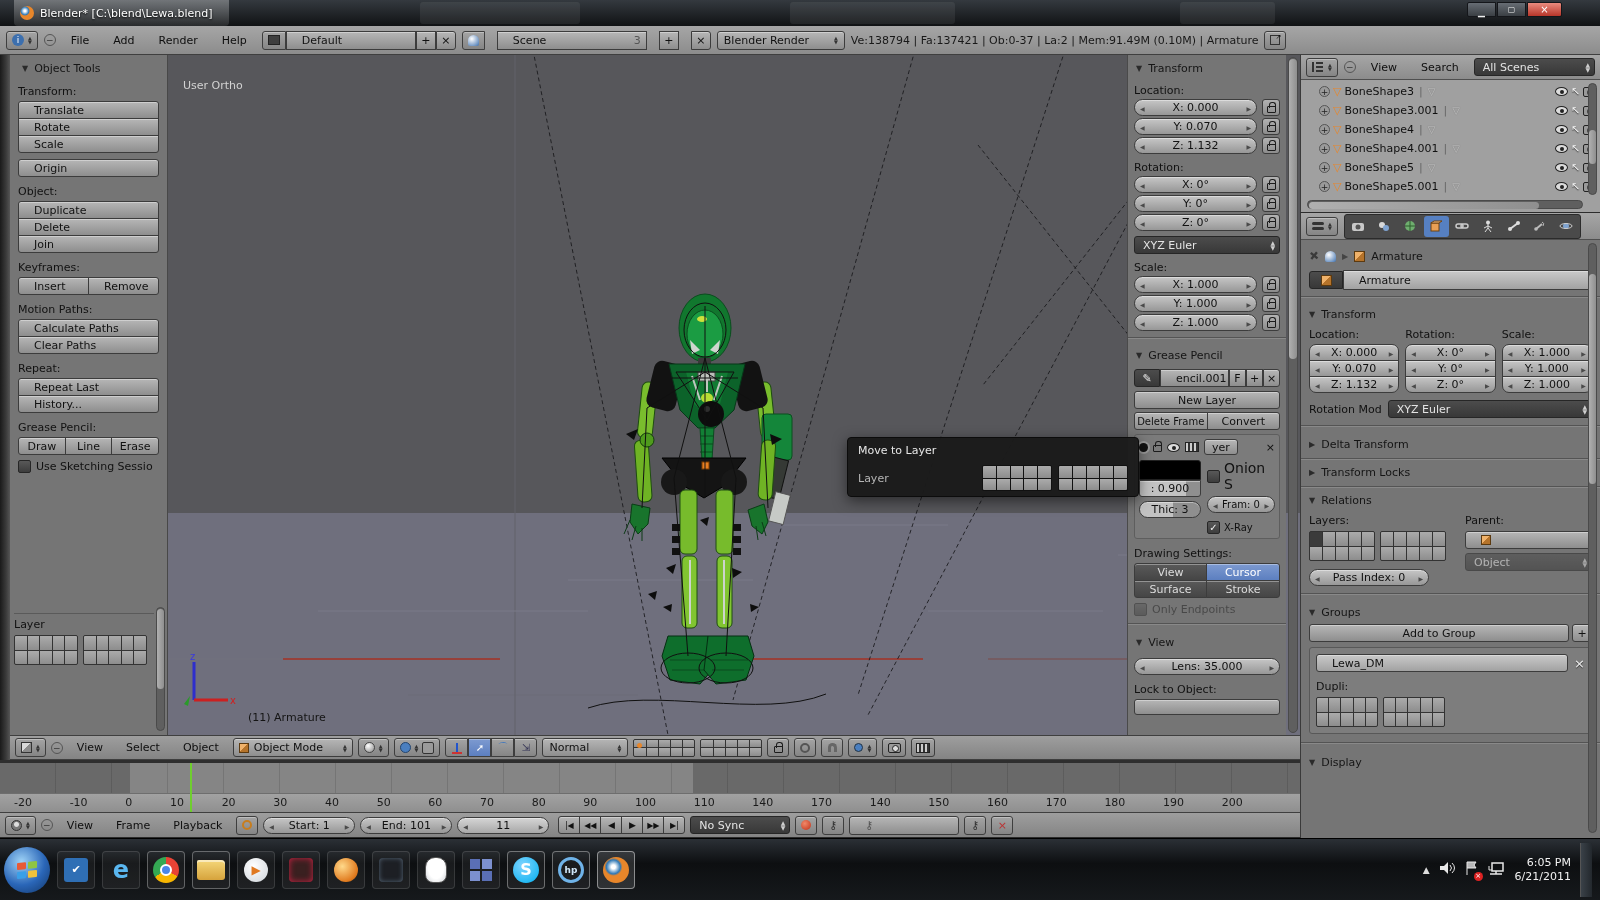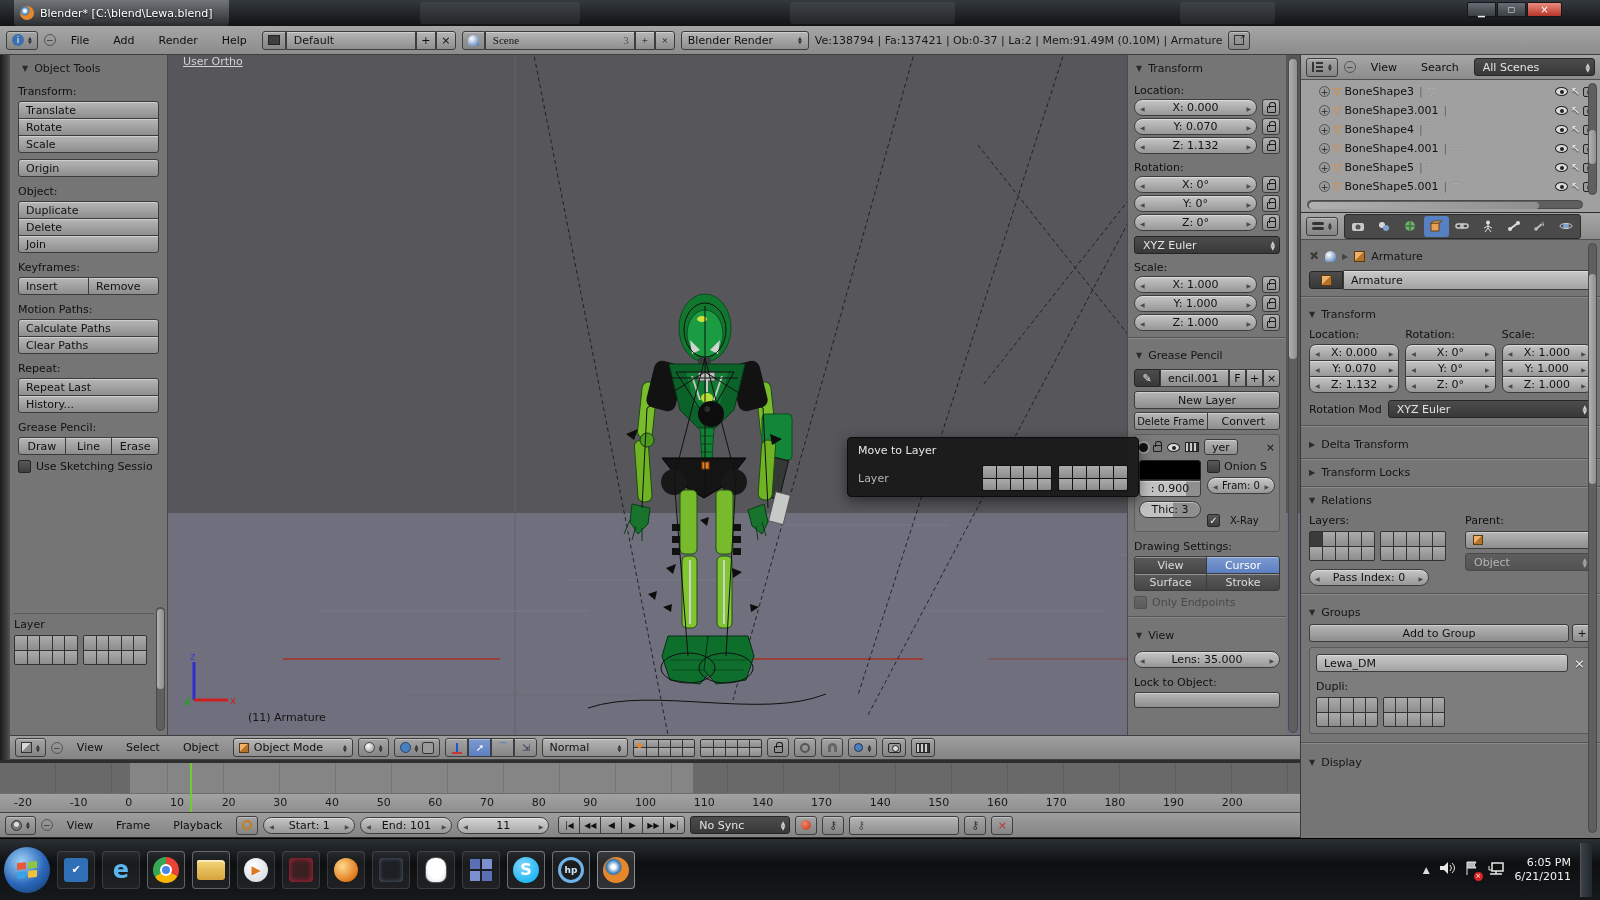--- a/index.html
+++ b/index.html
@@ -10,21 +10,21 @@
   
   .pill{position:relative;display:flex;align-items:center;justify-content:center;height:17px;
     border:1px solid #3c3c3c;border-radius:9px;background:linear-gradient(#c6c6c6,#979797);
     color:#111;box-shadow:inset 0 1px rgba(255,255,255,.4);font-size:11px;white-space:nowrap}
   .pill::before,.pill::after{font-size:6px;color:#4a4a4a;position:absolute;top:5px}
   .pill::before{content:"◀";left:5px}.pill::after{content:"▶";right:5px}
   .pill.noarr::before,.pill.noarr::after{content:""}
   .btn{display:flex;align-items:center;justify-content:center;height:18px;border:1px solid #3c3c3c;
     border-radius:3px;background:linear-gradient(#b6b6b6,#8e8e8e);color:#111;
     box-shadow:inset 0 1px rgba(255,255,255,.35);white-space:nowrap}
-  .btn.left{justify-content:flex-start;padding-left:7px}
+  .btn.left{justify-content:flex-start;padding-left:15px}
   .dsel{position:relative;display:flex;align-items:center;height:18px;border:1px solid #262626;
     border-radius:3px;background:linear-gradient(#4c4c4c,#383838);color:#e4e4e4;padding:0 18px 0 8px;white-space:nowrap}
   .dsel i{position:absolute;right:4px;font-style:normal;color:#cfcfcf;font-size:6px;line-height:5px;top:3px;text-align:center}
   .cbox{width:13px;height:13px;border:1px solid #262626;border-radius:2px;
     background:linear-gradient(#585858,#3d3d3d);display:flex;align-items:center;justify-content:center;
     color:#f0f0f0;font-size:10px;flex:none}
   .cbox.on::before{content:"✓"}
   .phdr{display:flex;align-items:center;gap:6px;color:#151515;padding:5px 8px;font-size:11px}
   .phdr::before{content:"▼";font-size:8px;color:#2a2a2a}
   .phdr.closed::before{content:"▶"}
@@ -107,21 +107,21 @@
   <span class="menu">Render</span>
   <span class="menu">Help</span>
   <div class="row" style="gap:0;">
     <span class="chip" style="border-radius:3px 0 0 3px;">
         <span style="width:12px;height:10px;background:#3e3e3e;border:1px solid #222;display:inline-block;"></span>
       </span>
     <span class="btn left" style="width:130px;height:19px;border-radius:0;">Default</span>
     <span class="btn" style="width:20px;height:19px;border-radius:0;">+</span>
     <span class="btn" style="width:20px;height:19px;border-radius:0 3px 3px 0;">×</span>
   </div>
-  <div class="row" style="gap:0;font-family:Liberation Serif, serif;">
+  <div class="row" style="gap:12px;">
     <span class="chip" style="border-radius:3px 0 0 3px;">
         <span style="width:11px;height:11px;border-radius:50% 50% 2px 2px;background:radial-gradient(circle at 35% 35%,#fff,#3c6fae);display:inline-block;"></span>
       </span>
     <span class="btn left" style="width:150px;height:19px;border-radius:0;justify-content:space-between;padding-right:5px;">
       <span>Scene</span>
       <span style="color:#555;">3</span>
     </span>
     <span class="btn" style="width:20px;height:19px;border-radius:0;">+</span>
     <span class="btn" style="width:20px;height:19px;border-radius:0 3px 3px 0;">×</span>
   </div>
@@ -316,21 +316,21 @@
         <path d="M54 280 l10 -4 l-3 10 z"></path>
           <path d="M120 280 l10 4 l-9 6 z"></path>
         <path d="M88 232 l9 -3 l-2 9 z"></path>
           <path d="M36 306 l9 -3 l-2 9 z"></path>
         <path d="M138 316 l9 3 l-8 5 z"></path>
           <path d="M60 316 l-9 3 l8 5 z"></path>
       </g>
     </g>
   </svg>
 
-  <span class="abs" style="left:15px;top:0;color:#d2d2d2;text-decoration:underline;">User Ortho</span>
+  <span class="abs" style="left:15px;top:24px;color:#d2d2d2;">User Ortho</span>
   <span class="abs" style="left:80px;top:656px;color:#141414;">(11) Armature</span>
 
   <div class="abs" style="left:8px;top:595px;width:60px;height:60px;">
     <svg width="60" height="60">
       <line x1="18" y1="50" x2="18" y2="12" stroke="#2e2ecc" stroke-width="3"></line>
       <line x1="18" y1="50" x2="52" y2="50" stroke="#cc2020" stroke-width="3"></line>
       <path d="M14 46 l-6 8 l4 2 z" fill="#2a9a2a"></path>
       <text x="14" y="10" fill="#3a3ae0" font-size="10">z</text>
       <text x="54" y="54" fill="#d02020" font-size="10">x</text>
     </svg>
@@ -428,24 +428,24 @@
       </div>
       <div class="row" style="margin-top:5px;gap:6px;align-items:flex-start;">
         <div style="width:62px;">
           <div style="height:20px;background:#000;border:1px solid #222;border-radius:3px 3px 0 0;"></div>
           <div class="pill noarr" style="border-radius:0 0 3px 3px;background:linear-gradient(90deg,#c2c2c2 0 76%,#8f8f8f 76%);">: 0.900</div>
           <div class="pill noarr" style="margin-top:4px;background:linear-gradient(90deg,#c2c2c2 0 55%,#8f8f8f 55%);">Thic: 3</div>
         </div>
         <div style="flex:1;">
           <div class="row" style="gap:4px;">
               <span class="cbox"></span>
-              <span style="font-size:11px;">Onion S</span>
+              <span style="font-size:14px;">Onion S</span>
             </div>
           <div class="pill" style="margin-top:4px;font-size:10px;">Fram: 0</div>
-          <div class="row" style="gap:10px;margin-top:20px;">
+          <div class="row" style="gap:4px;margin-top:8px;">
               <span class="cbox on"></span>
               <span style="font-size:10px;">X-Ray</span>
             </div>
         </div>
       </div>
     </div>
     <div style="margin:8px 0 3px;">Drawing Settings:</div>
     <div style="display:grid;grid-template-columns:1fr 1fr;">
       <span class="btn" style="border-radius:3px 0 0 0;background:linear-gradient(#5a5a5a,#454545);color:#ddd;">View</span>
       <span class="btn" style="border-radius:0 3px 0 0;background:linear-gradient(#7d9ad0,#5c7fc0);color:#fff;margin-left:-1px;">Cursor</span>

